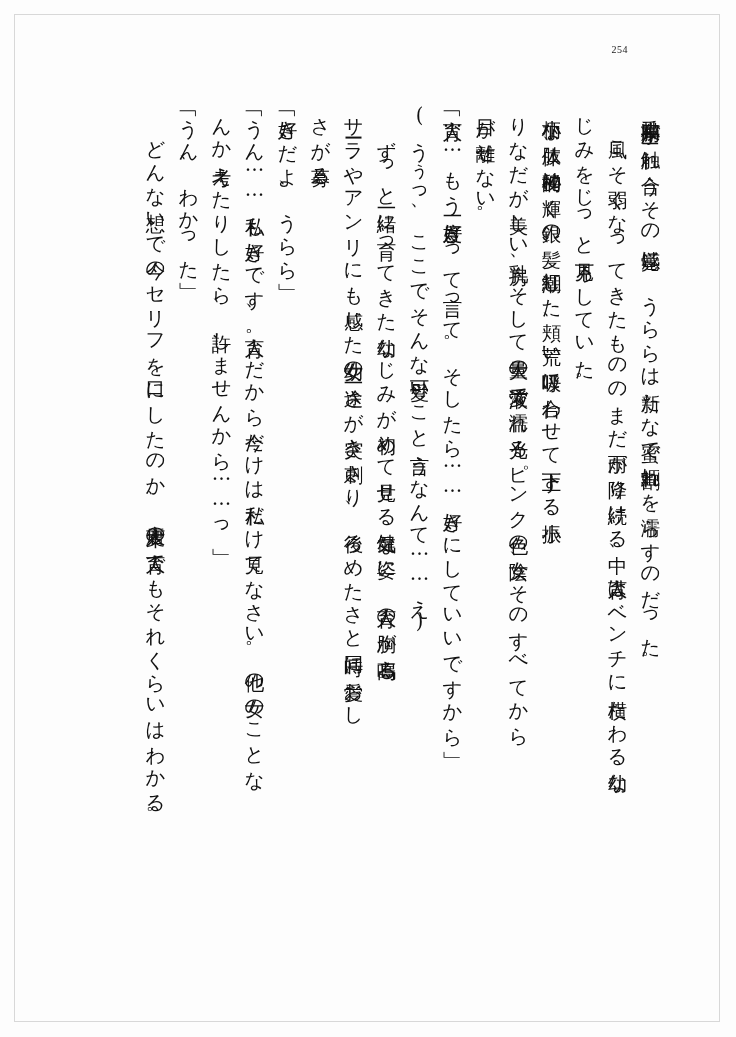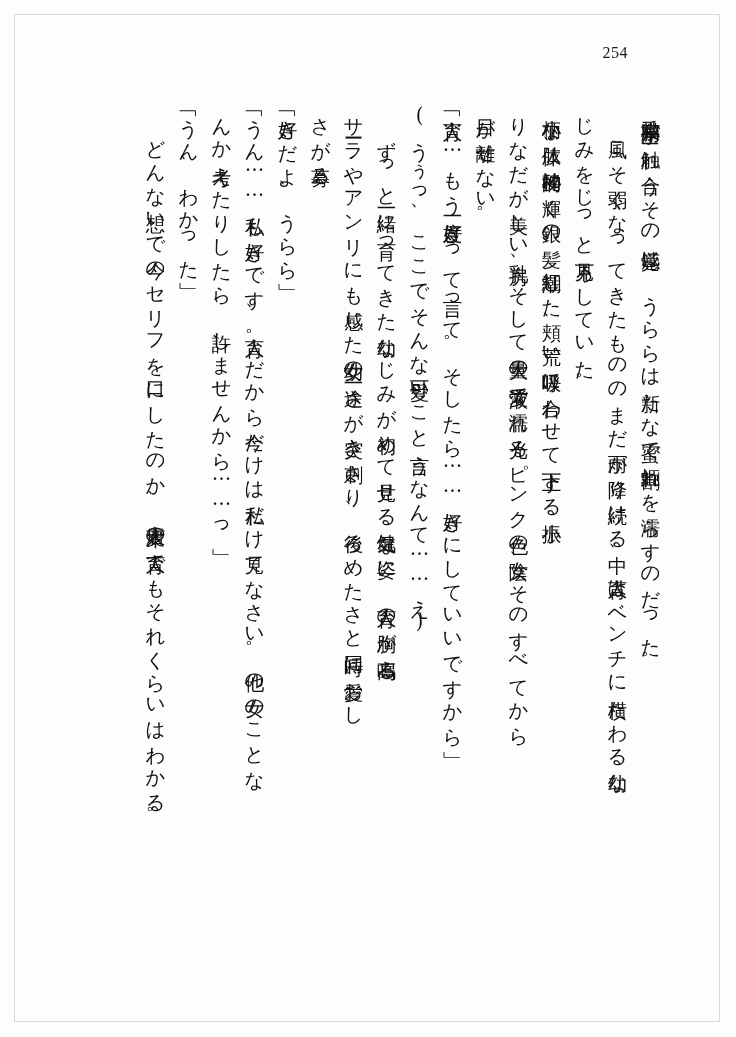--- a/index.html
+++ b/index.html
@@ -23,21 +23,21 @@
     top: 14px;
     width: 706px;
     height: 1008px;
     border: 1px solid #d8d8d8;
     box-sizing: border-box;
   }
   #page-number {
     position: absolute;
     top: 44px;
     right: 108px;
-    font-size: 16px;
+    font-size: 10px;
     color: #1a1a1a;
     letter-spacing: 0.5px;
     font-family: "Liberation Serif", serif;
   }
   #text-block {
     position: absolute;
     top: 104px;
     left: 62px;
     right: 76px;
     height: 830px;

